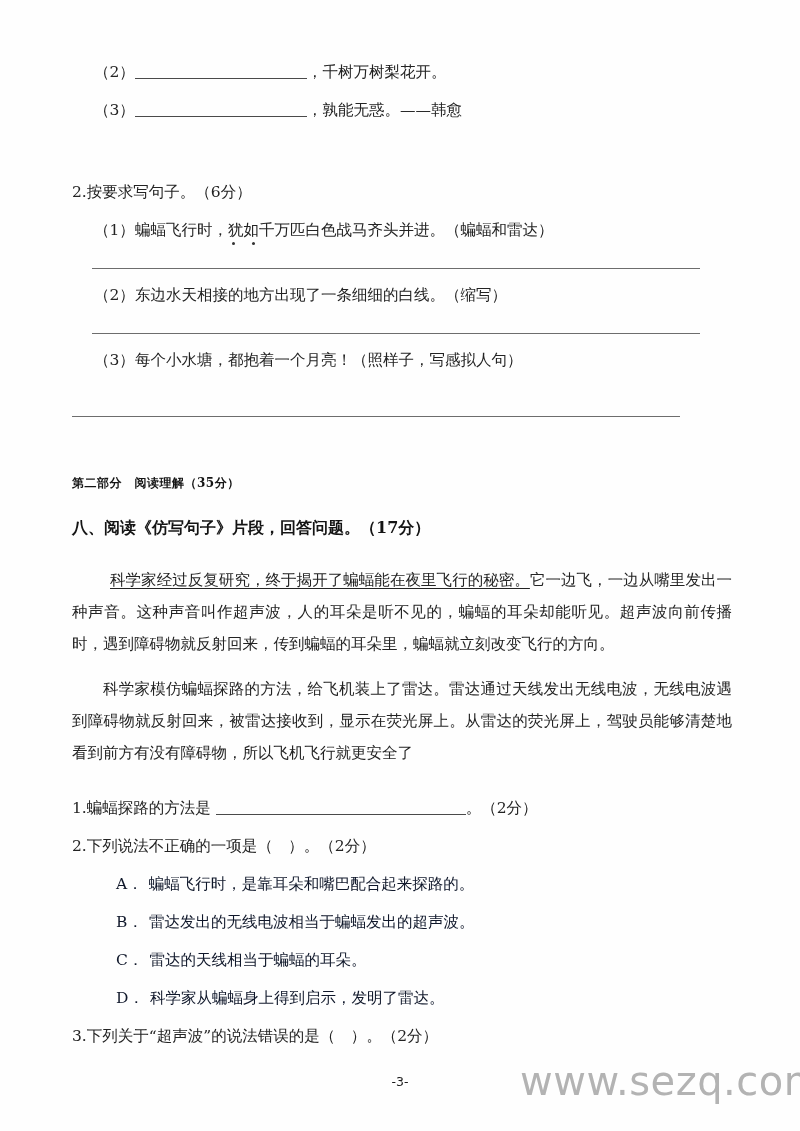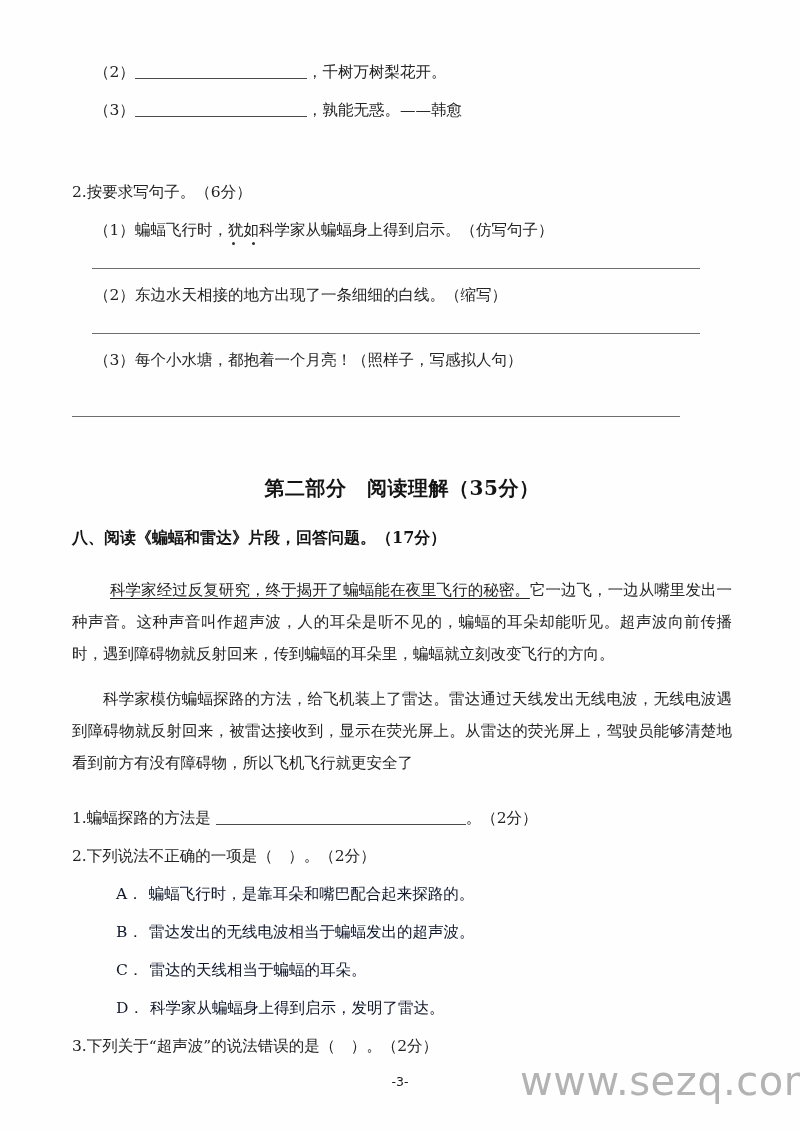--- a/index.html
+++ b/index.html
@@ -60,23 +60,23 @@
   .rule {
     border-bottom: 1.6px solid #6d6d6d;
     height: 0;
   }
   .rule-a { width: 608px; margin-left: 20px; }
   .rule-b { width: 608px; margin-left: 20px; }
   .rule-c { width: 608px; margin-left: 0px; }
 
   
   .part-title {
-    font-size: 20px;
+    font-size: 12px;
     font-weight: bold;
-    text-align: center;
+    text-align: left;
     letter-spacing: 0.5px;
     color: #141414;
   }
   .sec-title {
     font-size: 16px;
     font-weight: bold;
     color: #141414;
     white-space: nowrap;
   }
 
@@ -159,21 +159,21 @@
     <div class="gap-sm"></div>
 
     <div class="line indent1"><span>（3）</span><span class="blank blank-w1"></span><span>，孰能无惑。——韩愈</span></div>
 
     <div class="gap-xl"></div>
 
     <div class="line">2.按要求写句子。（6分）</div>
 
     <div class="gap-sm"></div>
 
-    <div class="line indent1"><span>（1）</span><span>蝙蝠飞行时，</span><span class="emph">犹如</span><span>科学家从蝙蝠身上得到启示。（仿写句子）</span></div>
+    <div class="line indent1"><span>（1）</span><span>蝙蝠飞行时，</span><span class="emph">犹如</span><span>千万匹白色战马齐头并进。（蝙蝠和雷达）</span></div>
 
     <div class="gap-md"></div>
 
     <div class="rule rule-a"></div>
 
     <div class="gap-sm"></div>
 
     <div class="line indent1"><span>（2）</span><span>东边水天相接的地方出现了一条细细的白线。（缩写）</span></div>
 
     <div class="gap-md"></div>
@@ -187,21 +187,21 @@
     <div class="gap-lg"></div>
 
     <div class="rule rule-c"></div>
 
     <div class="gap-xl"></div>
 
     <div class="part-title">第二部分　阅读理解（35分）</div>
 
     <div class="gap-md"></div>
 
-    <div class="sec-title">八、阅读《蝙蝠和雷达》片段，回答问题。（17分）</div>
+    <div class="sec-title">八、阅读《仿写句子》片段，回答问题。（17分）</div>
 
     <div class="gap-md"></div>
 
     <div class="para"><span class="uline">科学家经过反复研究，终于揭开了蝙蝠能在夜里飞行的秘密。</span><span>它一边飞，一边从嘴里发出一种声音。这种声音叫作超声波，人的耳朵是听不见的，蝙蝠的耳朵却能听见。超声波向前传播时，遇到障碍物就反射回来，传到蝙蝠的耳朵里，蝙蝠就立刻改变飞行的方向。</span></div>
 
     <div class="gap-sm"></div>
 
     <div class="para">科学家模仿蝙蝠探路的方法，给飞机装上了雷达。雷达通过天线发出无线电波，无线电波遇到障碍物就反射回来，被雷达接收到，显示在荧光屏上。从雷达的荧光屏上，驾驶员能够清楚地看到前方有没有障碍物，所以飞机飞行就更安全了</div>
 
     <div class="gap-md"></div>

